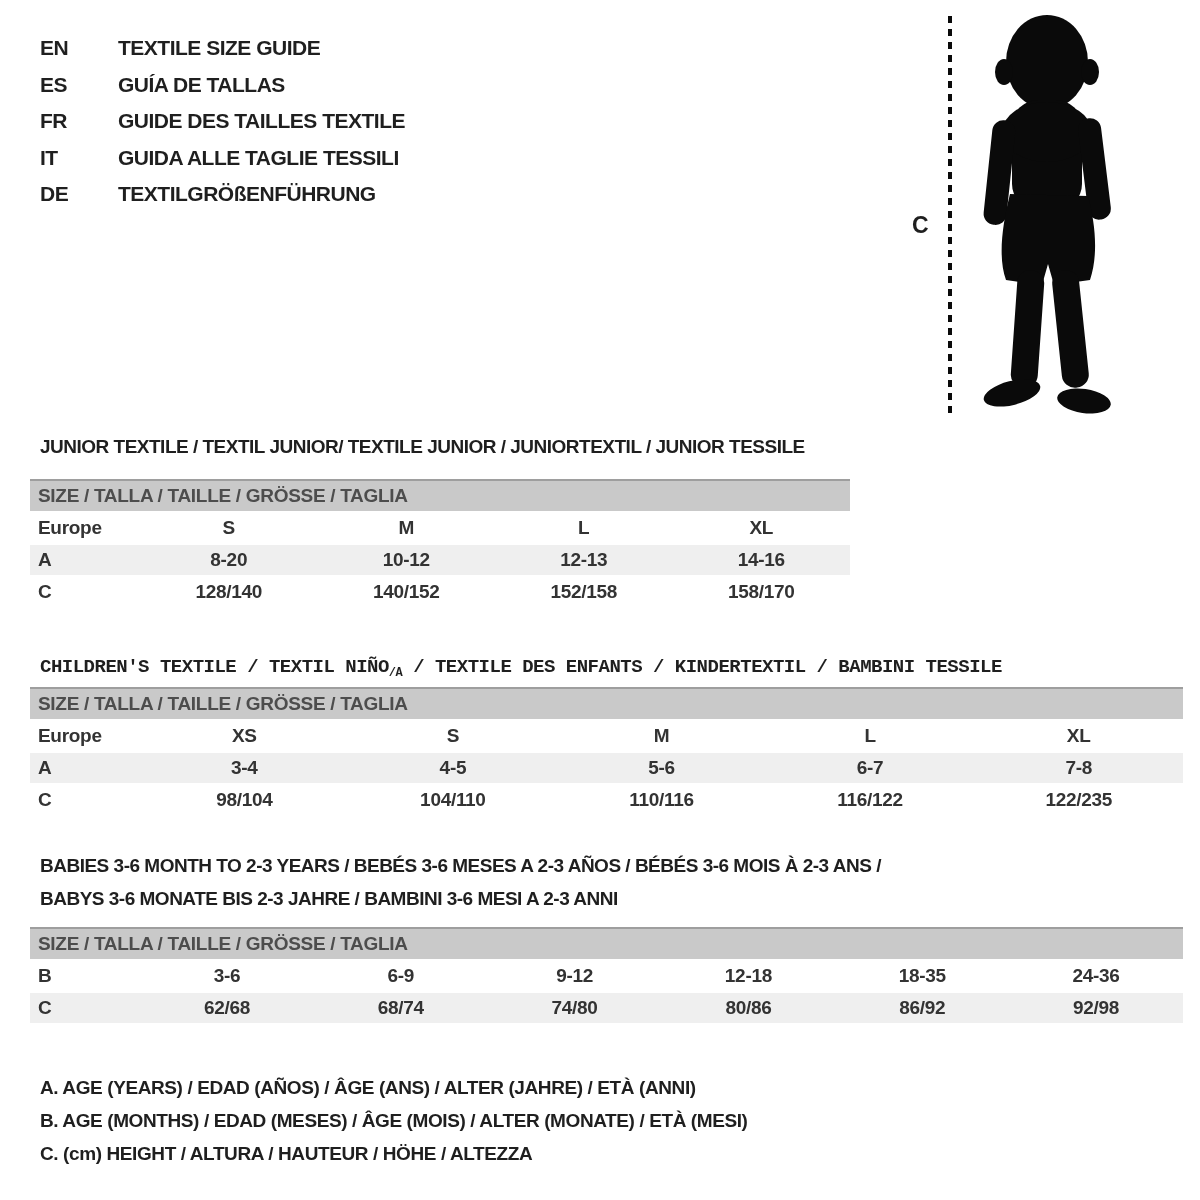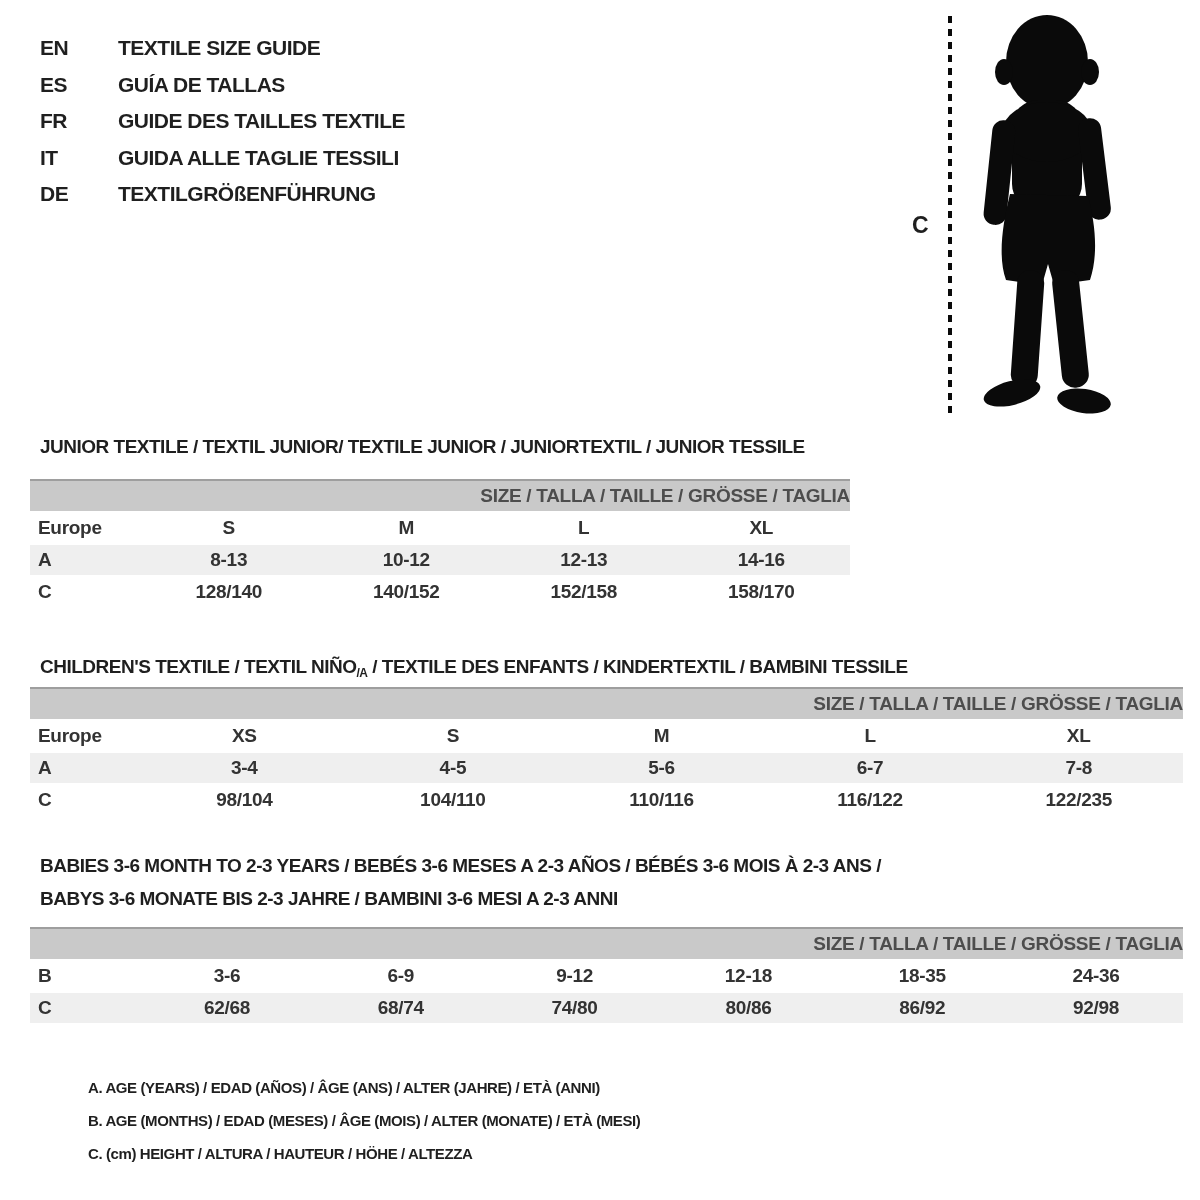--- a/index.html
+++ b/index.html
@@ -22,33 +22,33 @@
   .measure-c{position:absolute;left:912px;top:212px;font-size:23px;}
   .toddler{position:absolute;left:962px;top:12px;color:var(--silhouette);}
 
   
   .sec-title{position:absolute;left:40px;font-size:19px;letter-spacing:-0.5px;white-space:nowrap;}
   .sub{font-size:12px;position:relative;top:4px;}
 
   
   .stable{position:absolute;left:30px;}
   .size-bar{height:32px;line-height:30px;background:var(--bar_bg);border-top:2px solid var(--bar_border);
-    padding-left:8px;color:var(--bar_text);font-size:19px;letter-spacing:-0.3px;text-align:right;}
+    padding-left:8px;color:var(--bar_text);font-size:19px;letter-spacing:-0.3px;}
   .trow{display:flex;height:30px;line-height:30px;margin-top:2px;font-size:19px;
     letter-spacing:-0.3px;color:var(--table_text);}
   .trow.alt{background:var(--row_alt_bg);}
   .tlabel{width:110px;padding-left:8px;}
   .tcell{flex:1;text-align:center;}
 
   
-  .legend{position:absolute;left:40px;top:1071px;font-size:15px;letter-spacing:-0.4px;margin-left:48px;}
+  .legend{position:absolute;left:40px;top:1071px;font-size:19px;letter-spacing:-0.4px;}
   .legend-row{height:33px;line-height:33px;white-space:nowrap;}
 
   #junior-title{top:436px;} #junior-table{top:479px;width:820px;}
-  #children-title{top:656px;} #children-table{top:687px;width:1153px;}
+  #children-title{top:656px;font-family:Liberation Mono, monospace;} #children-table{top:687px;width:1153px;}
   #babies-title{top:849px;line-height:33px;} #babies-table{top:927px;width:1153px;}
 </style>
 </head>
 <body>
 
 <div class="page">
 
   <div class="langs">
     <div class="lang-row">
       <span class="lang-code">EN</span>
@@ -96,21 +96,21 @@
     <div class="size-bar">SIZE / TALLA / TAILLE / GRÖSSE / TAGLIA</div>
     <div class="trow">
       <span class="tlabel">Europe</span>
       <span class="tcell">S</span>
       <span class="tcell">M</span>
       <span class="tcell">L</span>
       <span class="tcell">XL</span>
     </div>
     <div class="trow alt">
       <span class="tlabel">A</span>
-      <span class="tcell">8-13</span>
+      <span class="tcell">8-20</span>
       <span class="tcell">10-12</span>
       <span class="tcell">12-13</span>
       <span class="tcell">14-16</span>
     </div>
     <div class="trow">
       <span class="tlabel">C</span>
       <span class="tcell">128/140</span>
       <span class="tcell">140/152</span>
       <span class="tcell">152/158</span>
       <span class="tcell">158/170</span>

